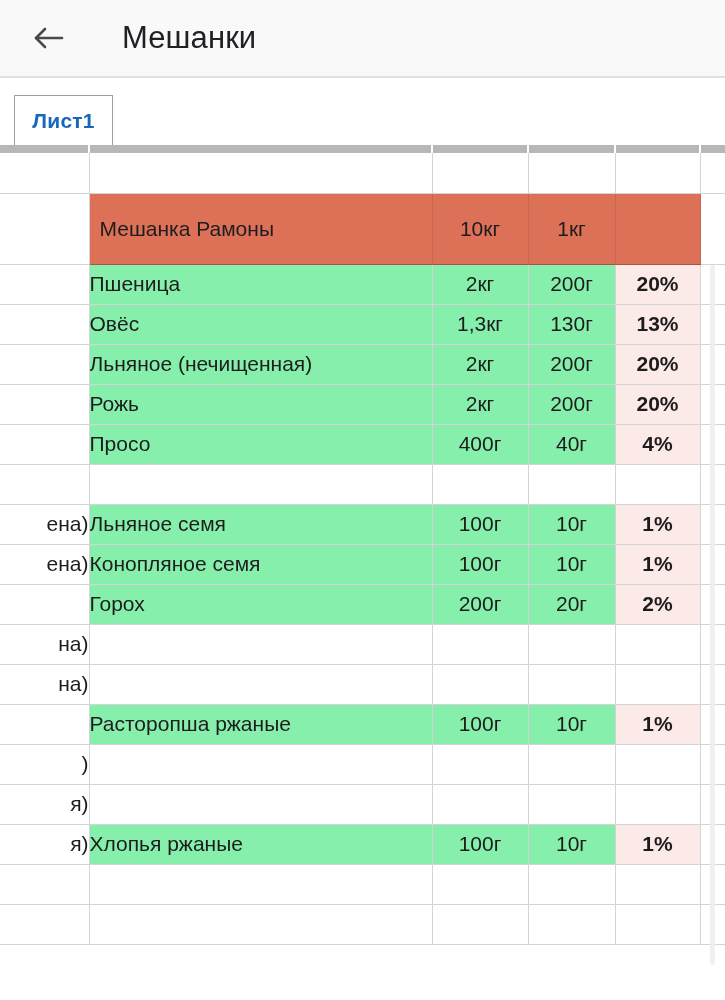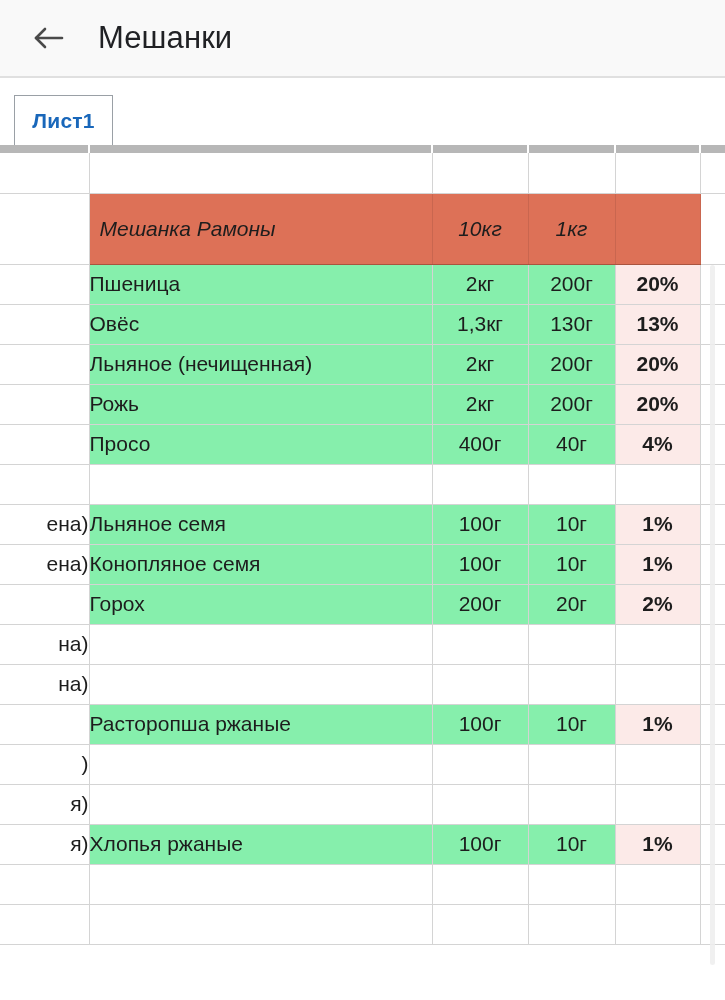--- a/index.html
+++ b/index.html
@@ -26,20 +26,21 @@
   
   .appbar {
     position: absolute;
     left: 0; top: 0;
     width: 725px;
     height: 76px;
     background: #f9f9f9;
     display: flex;
     align-items: center;
     box-sizing: border-box;
+    gap: 24px;
   }
   .back-btn {
     width: 64px;
     height: 64px;
     margin-left: 16px;
     display: flex;
     align-items: center;
     justify-content: center;
     cursor: pointer;
     flex: 0 0 auto;
@@ -153,21 +154,21 @@
   }
   td.cell-name  { padding-left: 10px; text-align: left; }
   td.cell-num   { text-align: center; }
   td.cell-tail  { background: #ffffff; border-right: none; }
 
   
   .fill-white { background: #ffffff; }
   .fill-pink  { background: #86efac; }
   .fill-lpink { background: #fceae8; font-weight: bold; }
 
-  tr.row-title td { height: 71px; font-style: italic; }
+  tr.row-title td { height: 71px; }
   tr.row-title td.cell-orange {
     background: #dd7157;
     border-right-color: #c9664f;
     border-bottom-color: #a9543f;
   }
   tr.row-title td.cell-orange.t-name {
     padding-left: 10px;
     font-size: 21px;
     color: #1d1d1d;
   }

